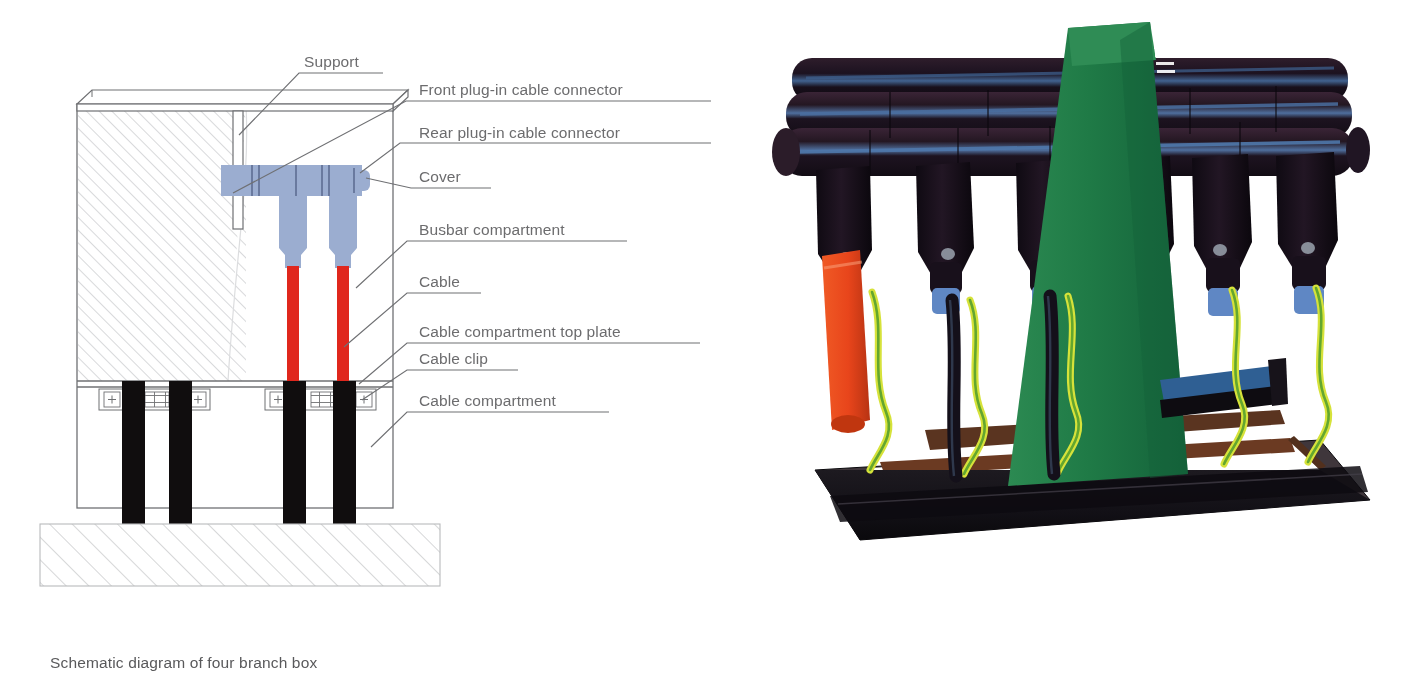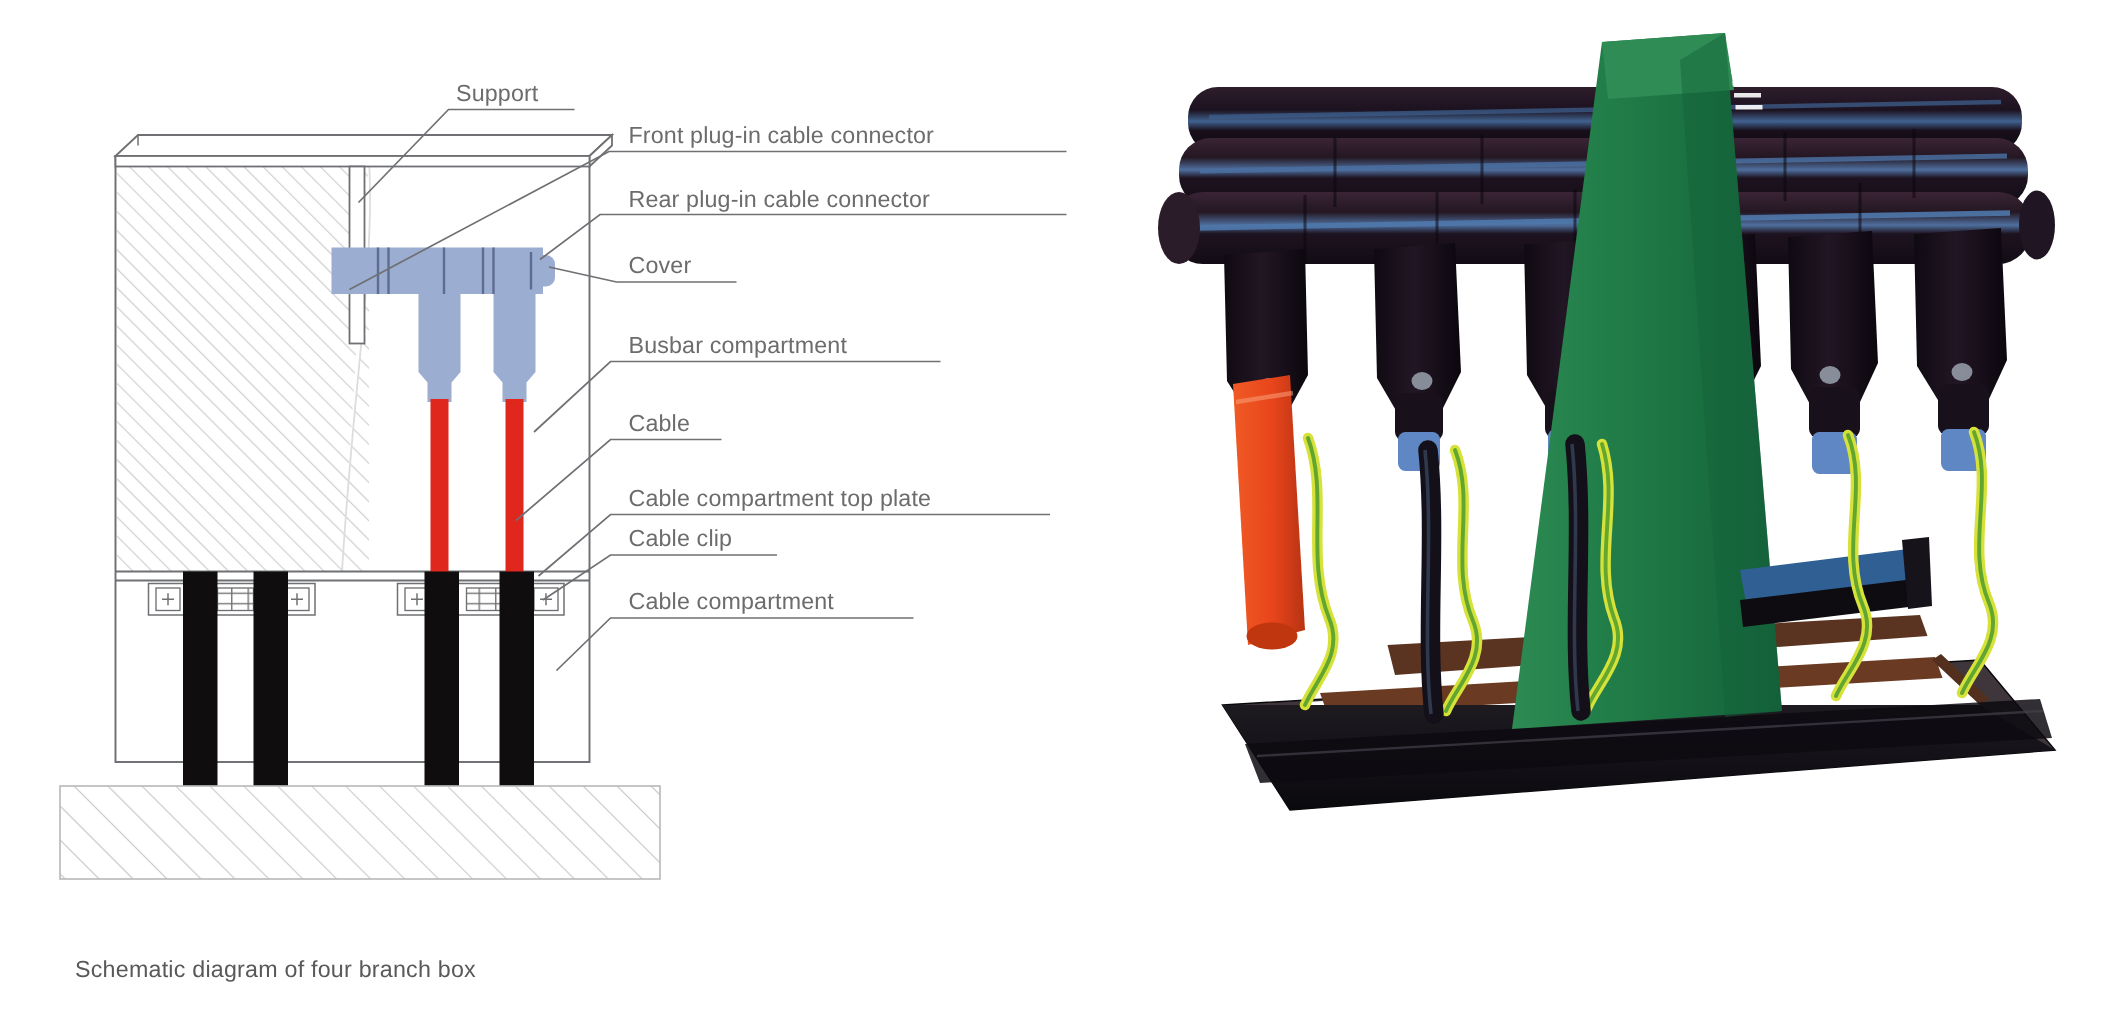--- a/index.html
+++ b/index.html
@@ -34,20 +34,21 @@
     height: 100%;
     display: block;
   }
 
   .caption {
     position: absolute;
     font-size: 15.5px;
     color: #59595b;
     letter-spacing: 0.15px;
     white-space: nowrap;
+    margin-top: 16px;
   }
   #caption-left  { left: 50px;  top: 638px; }
 
   .lbl {
     font-family: "Liberation Sans", sans-serif;
     font-size: 15.5px;
     fill: #6c6c6e;
     letter-spacing: 0.1px;
   }
 </style>

